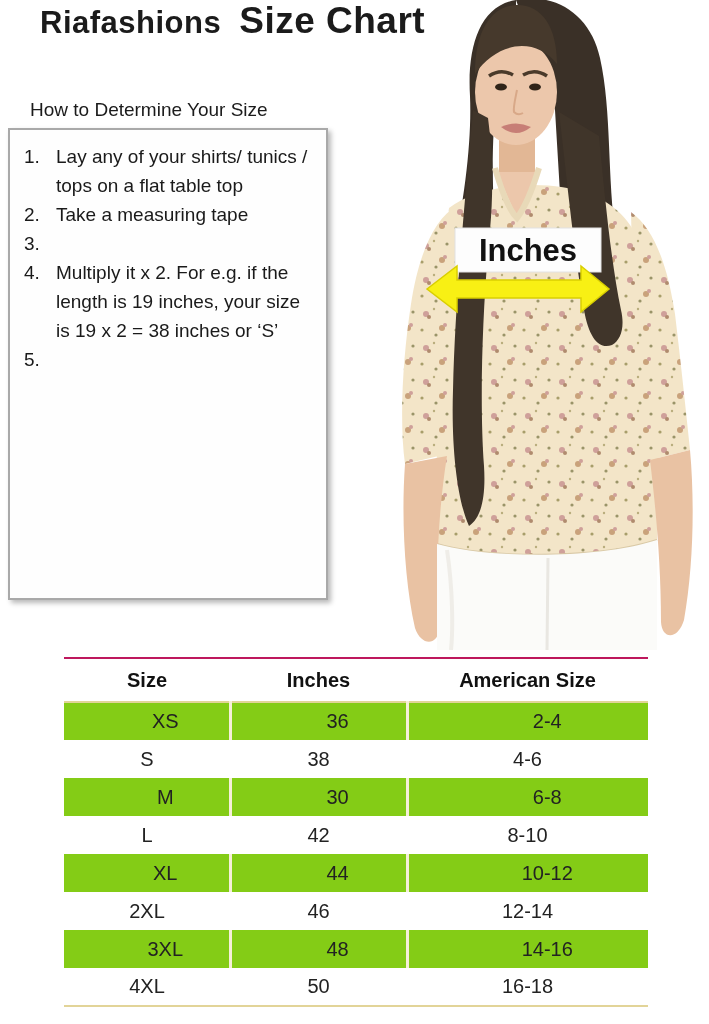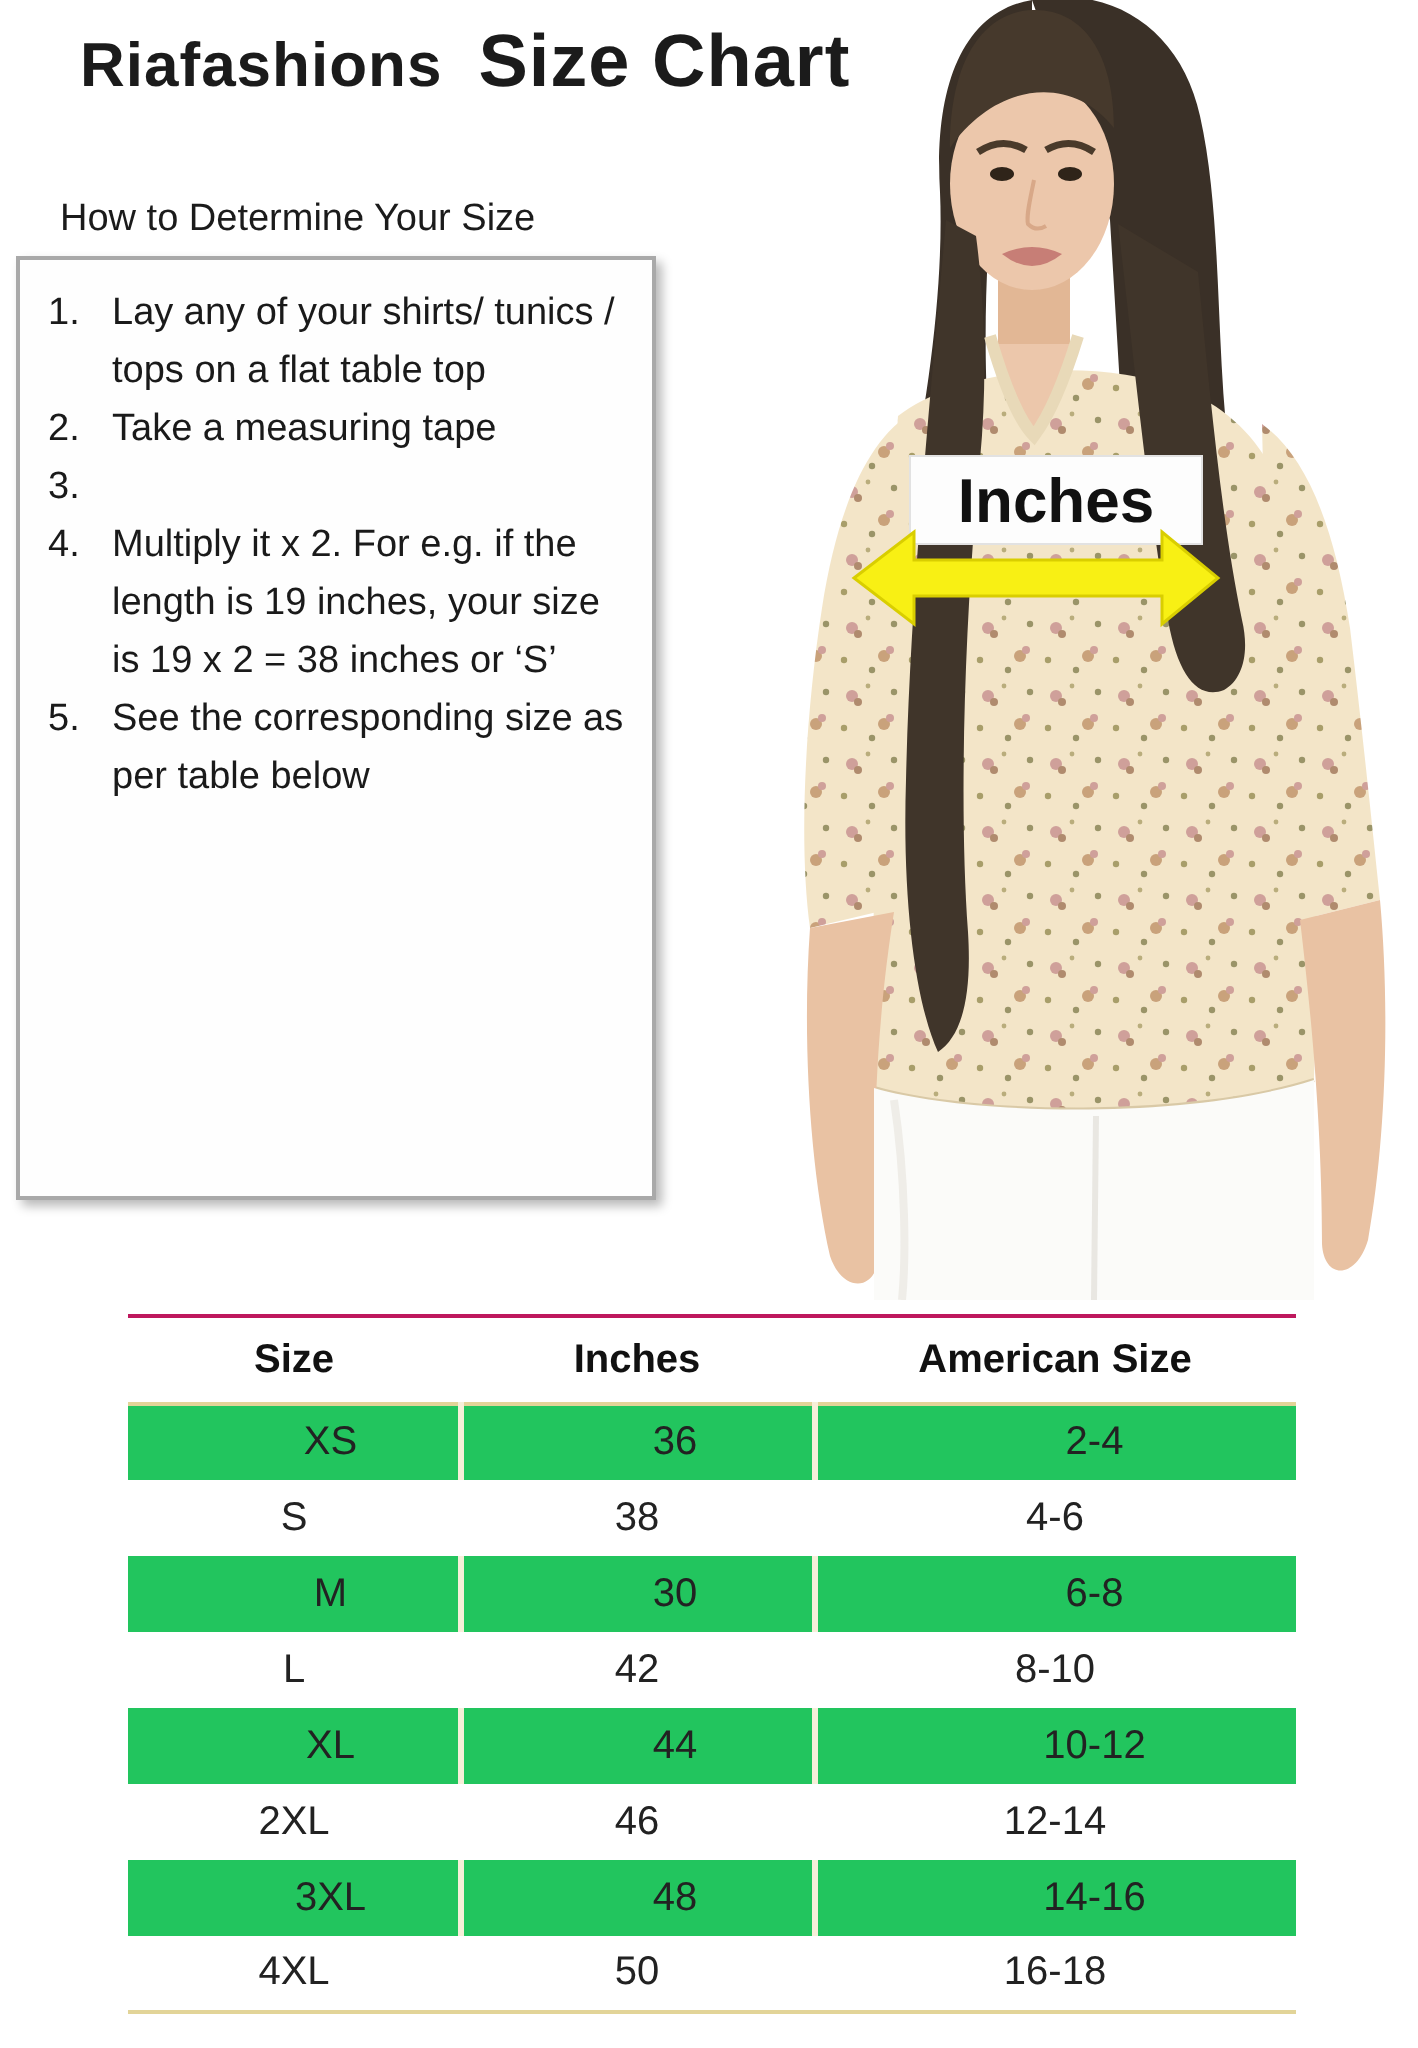--- a/index.html
+++ b/index.html
@@ -1,21 +1,21 @@
 <!DOCTYPE html>
 <html><head>
 <meta charset="utf-8">
 <style>
   * { margin:0; padding:0; box-sizing:border-box; }
   html,body { width:709px; height:1024px; background:#ffffff;
     font-family:"Liberation Sans", sans-serif; color:#1b1b1b; overflow:hidden; }
   #page { position:relative; width:709px; height:1024px; background:#fff; }
 
   
-  .title-row { position:absolute; left:40px; top:10px; white-space:nowrap; }
+  .title-row { position:absolute; left:40px; top:0; white-space:nowrap; }
   .brand { font-size:31px; font-weight:bold; letter-spacing:0.5px; }
   .main-title { font-size:37px; font-weight:bold; margin-left:18px; letter-spacing:0.5px; }
 
   .subtitle { position:absolute; left:30px; top:99px; font-size:19px; color:#1b1b1b; }
 
   
   .instruction-box { position:absolute; left:8px; top:128px; width:320px; height:472px;
     background:#fefefe; border:2px solid #a9a9a9;
     box-shadow:3px 3px 5px rgba(0,0,0,0.28); padding:12px 6px 10px 6px; }
   .instruction-list { list-style:none; }
@@ -29,21 +29,21 @@
 
   
   .size-table-wrap { position:absolute; left:64px; top:657px; width:584px; }
   table { border-collapse:collapse; width:584px; table-layout:fixed;
     border-top:2px solid #be185d; border-bottom:2px solid #e2d498; }
   col.c1 { width:166px; } col.c2 { width:177px; } col.c3 { width:241px; }
   th, td { text-align:center; font-size:20px; vertical-align:middle; }
   thead th { height:44px; font-weight:bold; color:#111;
     border-bottom:2px solid #e2d498; background:#fff; }
   tbody td { height:38px; font-weight:normal; color:#222; }
-  tr.hl td { background:#22c55e;padding-left:38px; }
+  tr.hl td { background:#84cc16;padding-left:38px; }
   tr.hl td + td { border-left:3px solid #f6efd9; }
 </style>
 </head>
 <body>
 
 <div id="page">
 
   <div class="title-row">
     <span class="brand">Riafashions</span><span class="main-title">Size Chart</span>
   </div>
@@ -62,21 +62,20 @@
       </li>
       <li>
         <span class="li-num">3.</span>
       </li>
       <li>
         <span class="li-num">4.</span>
         <span class="li-text">Multiply it x 2. For e.g. if the length is 19 inches, your size is 19 x 2 = 38 inches or ‘S’</span>
       </li>
       <li>
         <span class="li-num">5.</span>
-        <span class="li-text">See the corresponding size as per table below</span>
       </li>
     </ol>
   </div>
 
   <div class="photo-wrap">
     <svg width="324" height="650" viewBox="0 0 324 650" xmlns="http://www.w3.org/2000/svg">
       <defs>
         <pattern id="floral" width="34" height="34" patternUnits="userSpaceOnUse">
           <rect width="34" height="34" fill="#f3e5c8"></rect>
           <circle cx="7" cy="8" r="3" fill="#cfa09a"></circle>

